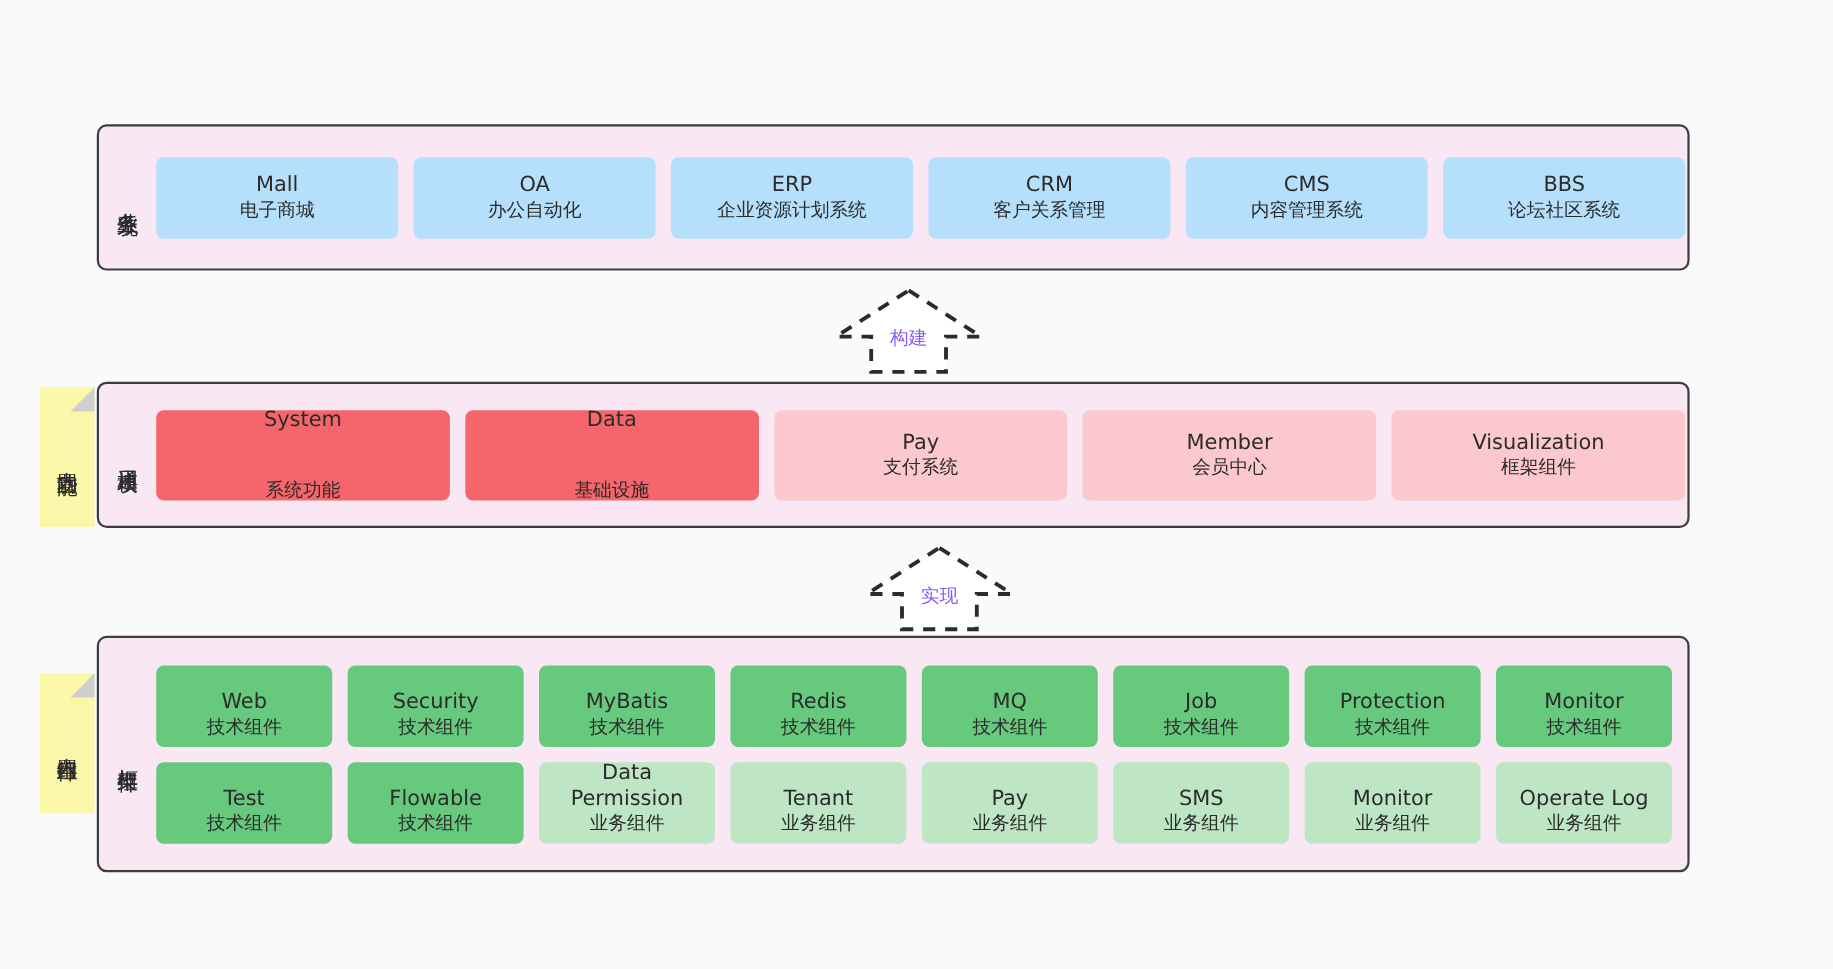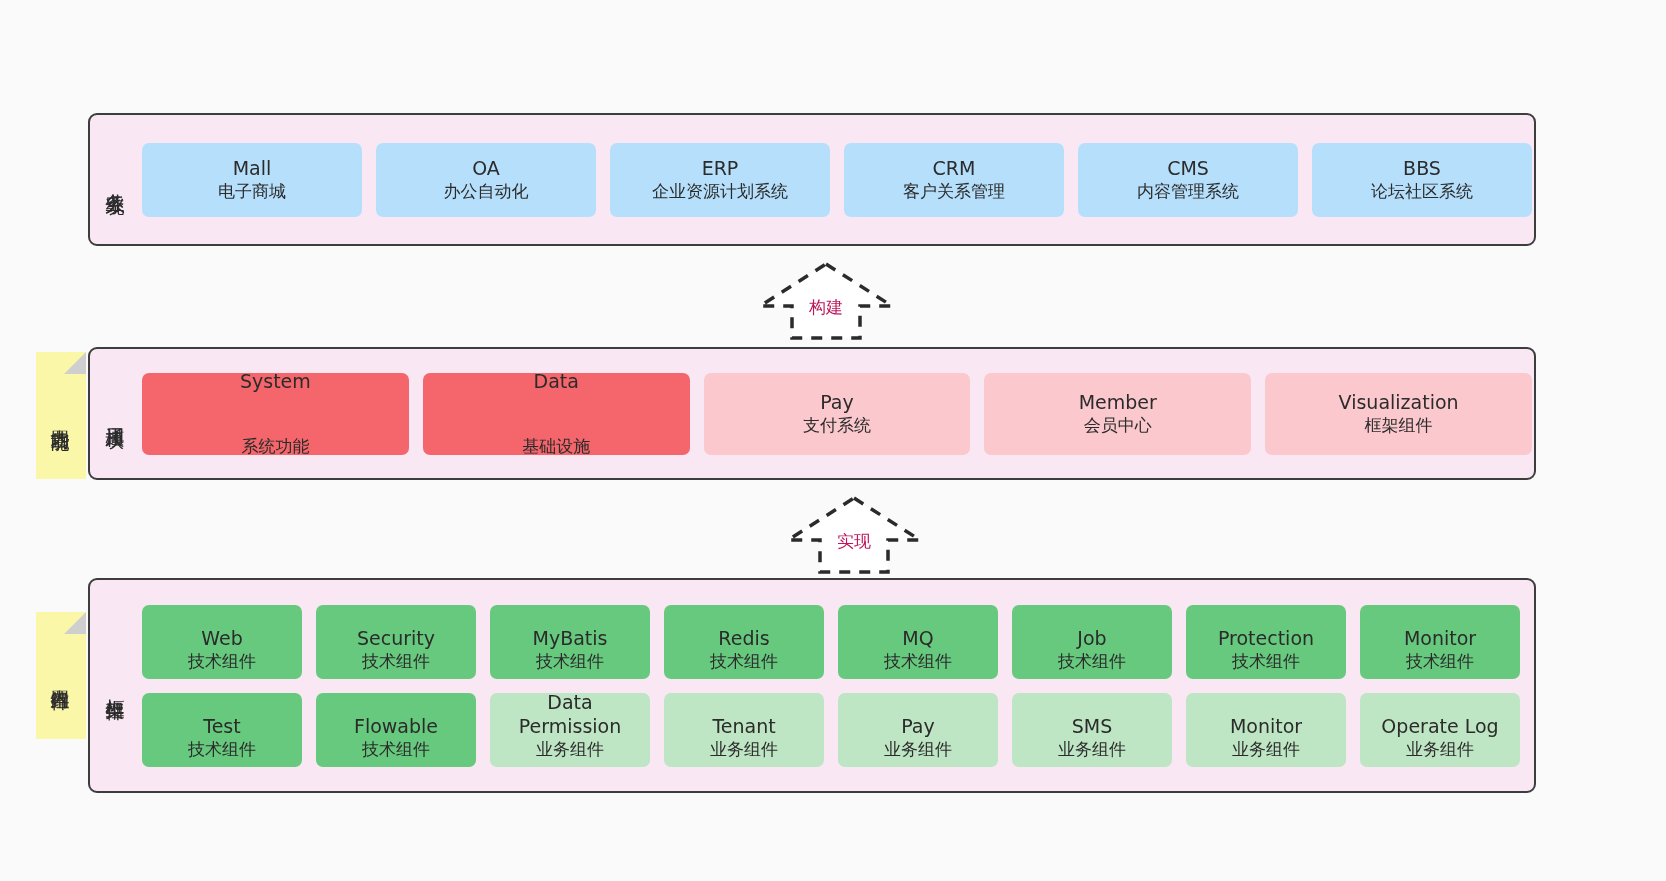--- a/index.html
+++ b/index.html
@@ -105,21 +105,21 @@
   }
 
   
   .arrow { position: absolute; }
   .arrow svg { display: block; }
   .arrow-label {
     position: absolute;
     left: 0; right: 0;
     text-align: center;
     font-size: 17px;
-    color: #be185d;
+    color: #8b5cf6;
     user-select: none;
     pointer-events: none;
   }
 </style>
 </head>
 <body>
 
 <div id="canvas">
 
   <div class="layer" id="layer-business" style="left:88px; top:113px; width:1448px; height:133px;">

